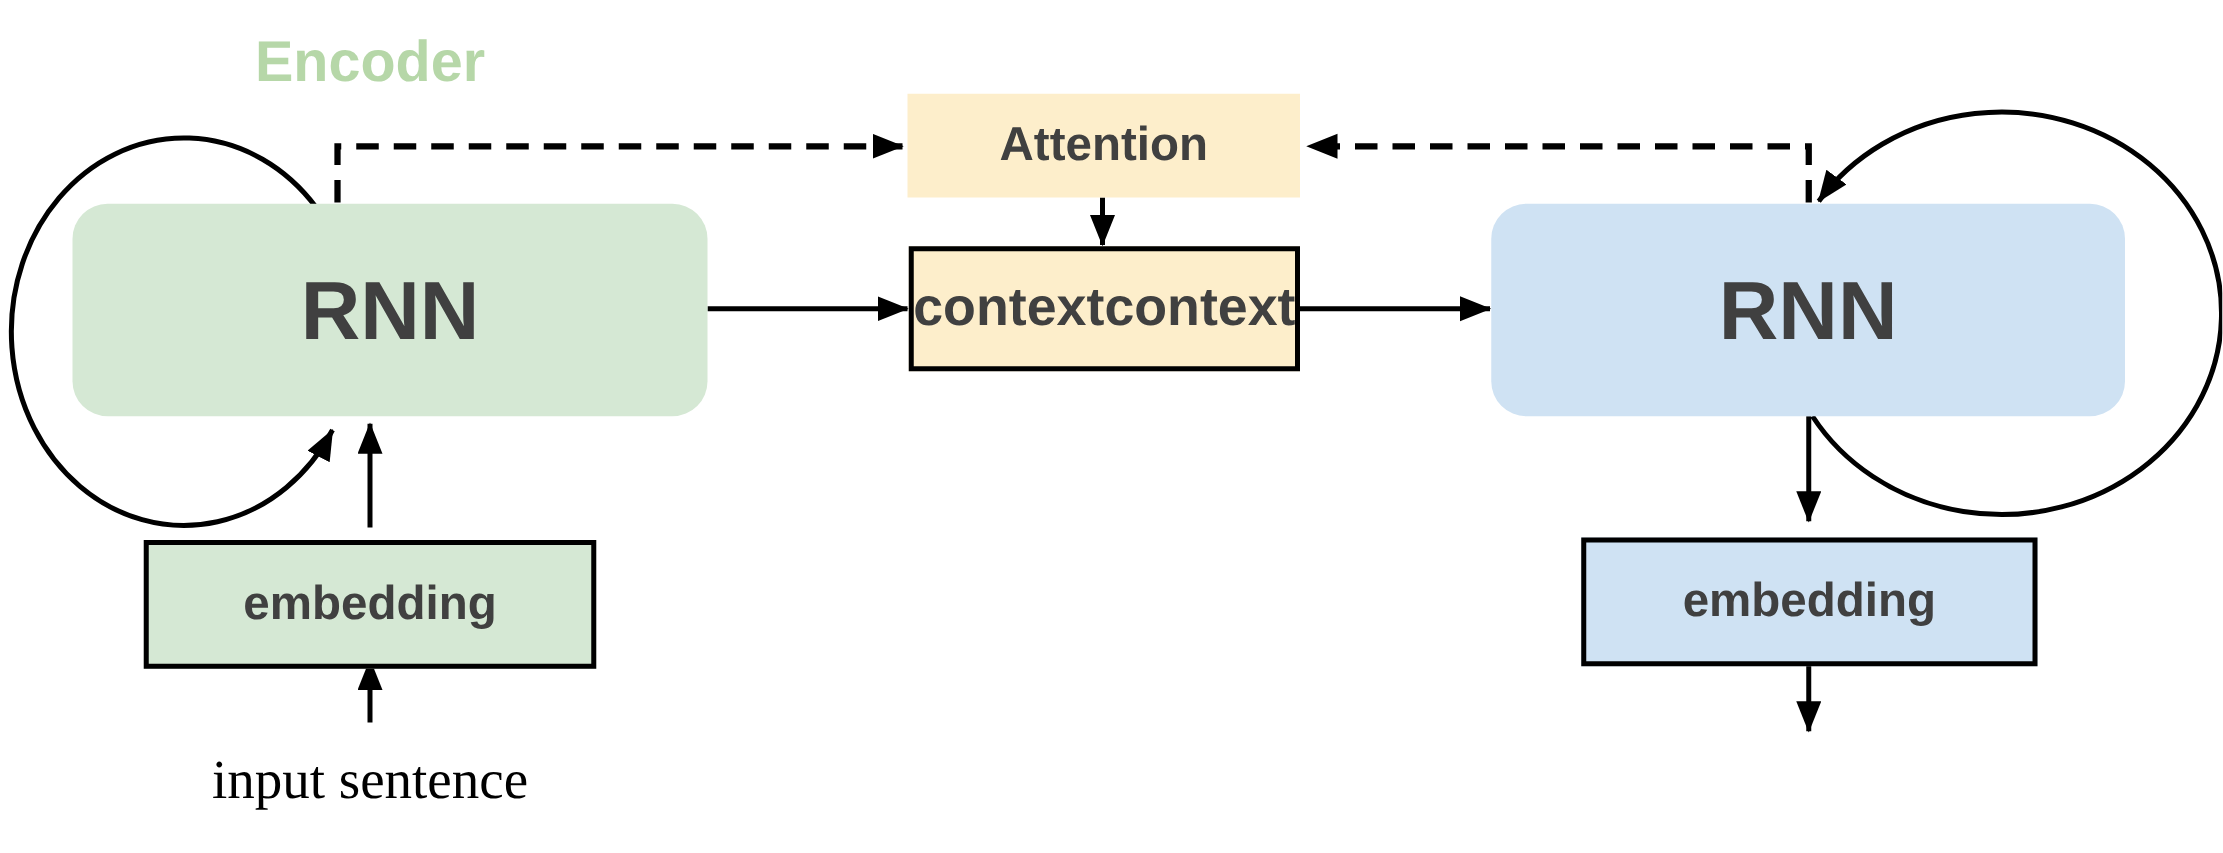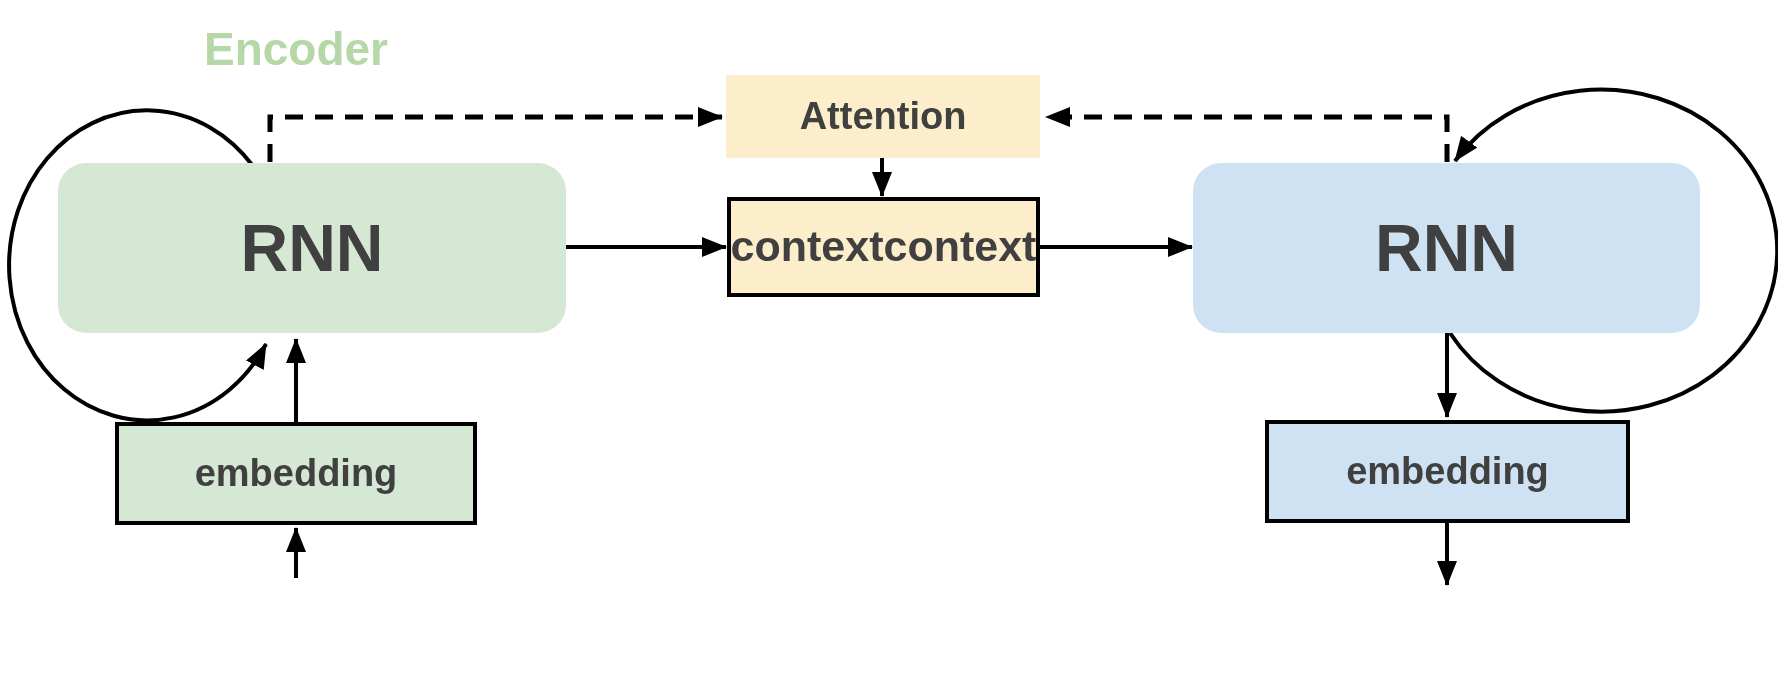--- a/index.html
+++ b/index.html
@@ -17,21 +17,21 @@
   }
   #lines{position:absolute;left:0;top:0;z-index:1;}
   .node{position:absolute;display:flex;align-items:center;justify-content:center;
         box-sizing:border-box;color:#404040;text-align:center;z-index:2;font-weight:bold;}
   .rnn{font-size:66px;border-radius:28px;}
   .rnn-encoder{left:58px;top:163px;width:508px;height:170px;background:var(--encoder-fill);}
   .rnn-decoder{left:1193px;top:163px;width:507px;height:170px;background:var(--decoder-fill);}
   .attention{left:726px;top:75px;width:314px;height:83px;background:var(--attention-fill);font-size:38px;}
   .context{left:727px;top:197px;width:313px;height:100px;background:var(--attention-fill);
            border:4px solid var(--line);font-size:43px;line-height:1.28;flex-direction:row;}
-  .embedding{border:4px solid var(--line);font-size:38px;}
+  .embedding{border:4px solid var(--line);font-size:38px;margin-top:10px;}
   .embedding-left{left:115px;top:422px;width:362px;height:103px;background:var(--encoder-fill);}
   .embedding-right{left:1265px;top:420px;width:365px;height:103px;background:var(--decoder-fill);}
   .section-title{position:absolute;top:22px;width:300px;text-align:center;
                  font-size:46px;font-weight:bold;z-index:2;}
   .title-encoder{left:146px;color:var(--encoder-accent);}
   .title-decoder{left:1325px;color:var(--decoder-accent);}
   .io-label{position:absolute;width:400px;text-align:center;top:598px;
             font-family:"Liberation Serif",serif;font-size:44px;color:#000;z-index:2;}
   .io-left{left:96px;}
   .io-right{left:1280px;}
@@ -73,14 +73,15 @@
   <div class="node attention">Attention</div>
 
   <div class="node context">
     <span>context</span>
     <span>context</span>
   </div>
 
   <div class="node embedding embedding-left">embedding</div>
   <div class="node embedding embedding-right">embedding</div>
 
+  <div class="io-label io-left">input sentence</div>
 
 </div>
 
 </body></html>

